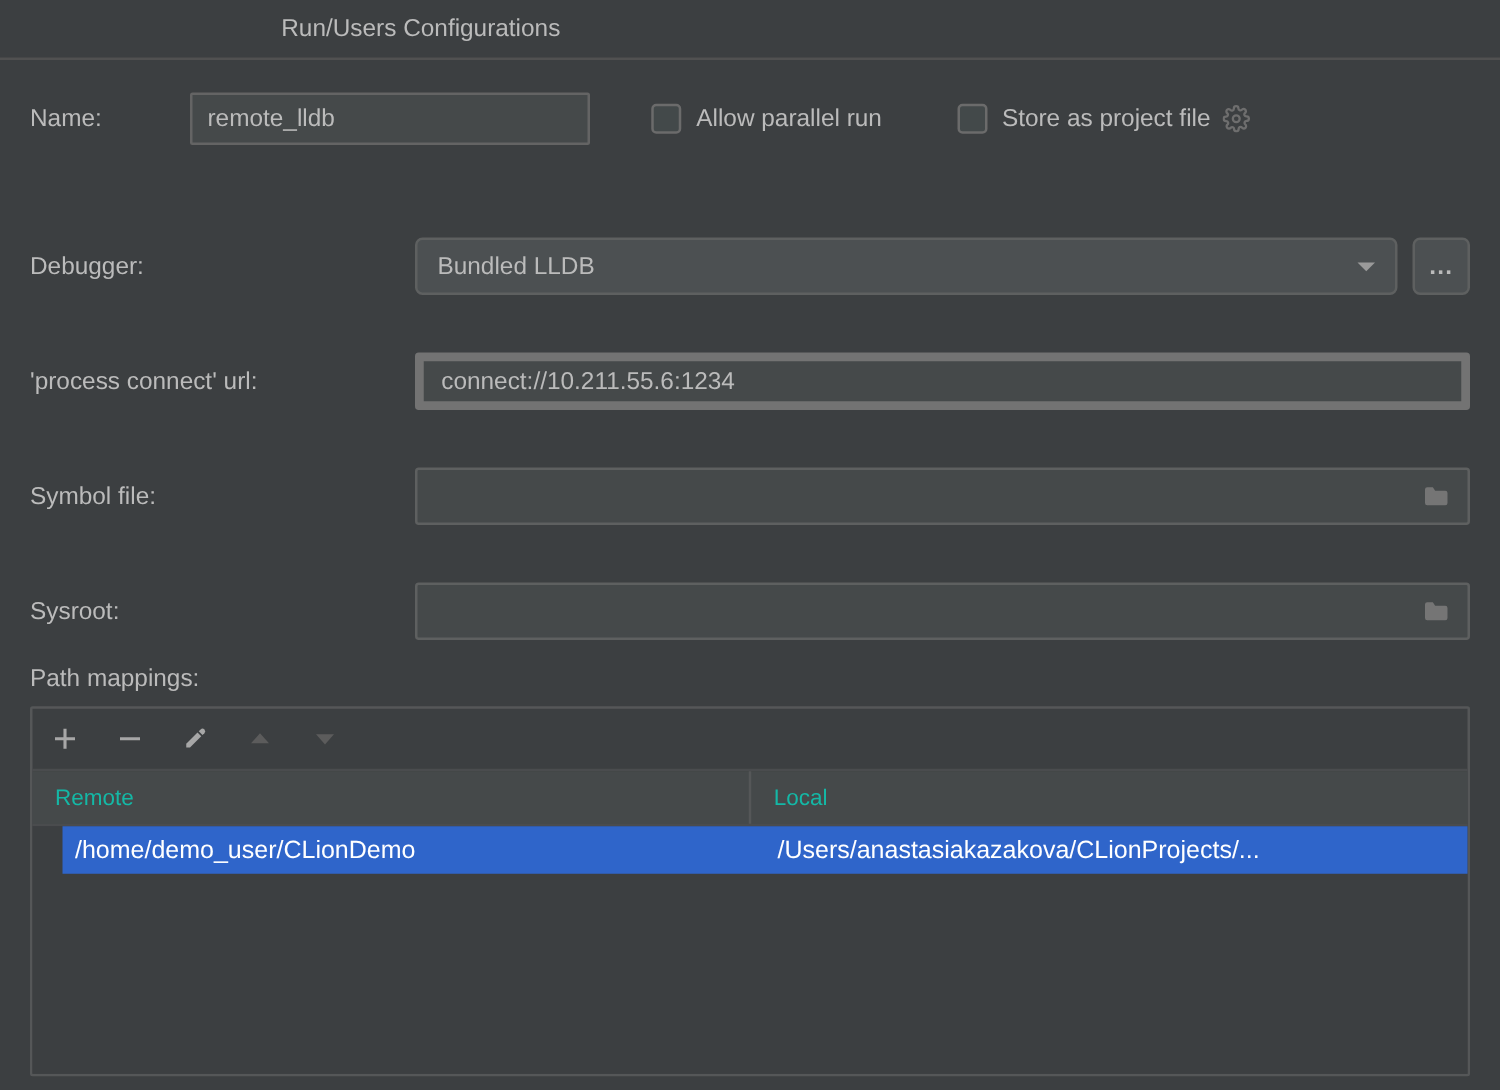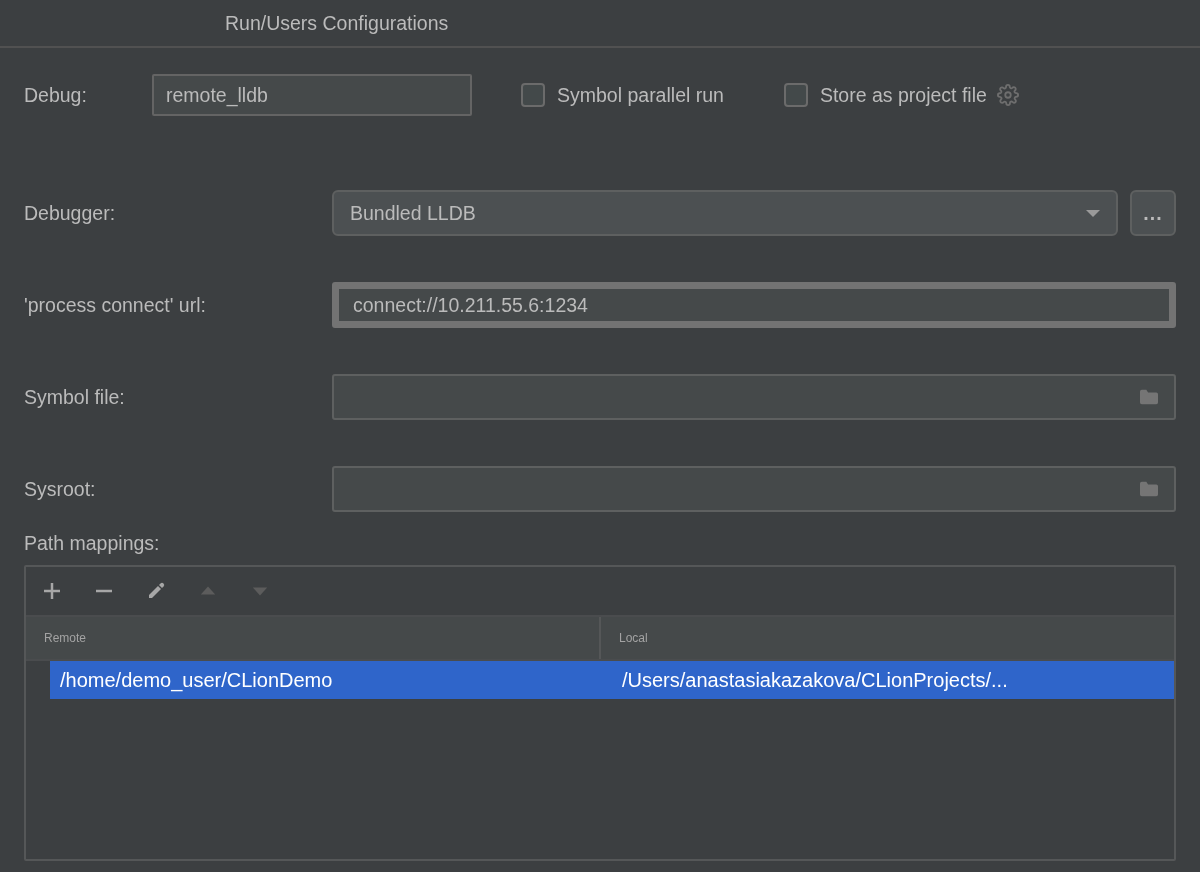--- a/index.html
+++ b/index.html
@@ -140,22 +140,22 @@
     height: 44px;
     display: flex;
     background: #45494a;
     border-bottom: 2px solid #4a4c4e;
   }
   .th {
     flex: 1;
     padding: 0 18px;
     display: flex;
     align-items: center;
-    color: #a3a3a3;
-    font-size: 12px;
+    color: #14b8a6;
+    font-size: 18px;
   }
   .th:first-child { border-right: 2px solid #555758; }
   .table-body {
     height: 198px;
     background: #3c3f41;
   }
   .tr {
     height: 38px;
     display: flex;
     margin-left: 24px;
@@ -178,27 +178,27 @@
 <body>
 
 <div class="titlebar">
   <span>Run/Users Configurations</span>
 </div>
 <div class="hr"></div>
 
 <div class="content">
 
   <div class="row name-row">
-    <div class="label name-label">Debug:</div>
+    <div class="label name-label">Name:</div>
     <input class="name-input" value="remote_lldb" style="">
     <div style="flex:0 0 49px"></div>
 
     <label class="chk-group">
       <span class="checkbox"></span>
-      <span>Symbol parallel run</span>
+      <span>Allow parallel run</span>
     </label>
 
     <div style="flex:0 0 60px"></div>
 
     <label class="chk-group">
       <span class="checkbox"></span>
       <span>Store as project file</span>
     </label>
 
     <span style="margin-left:4px">

